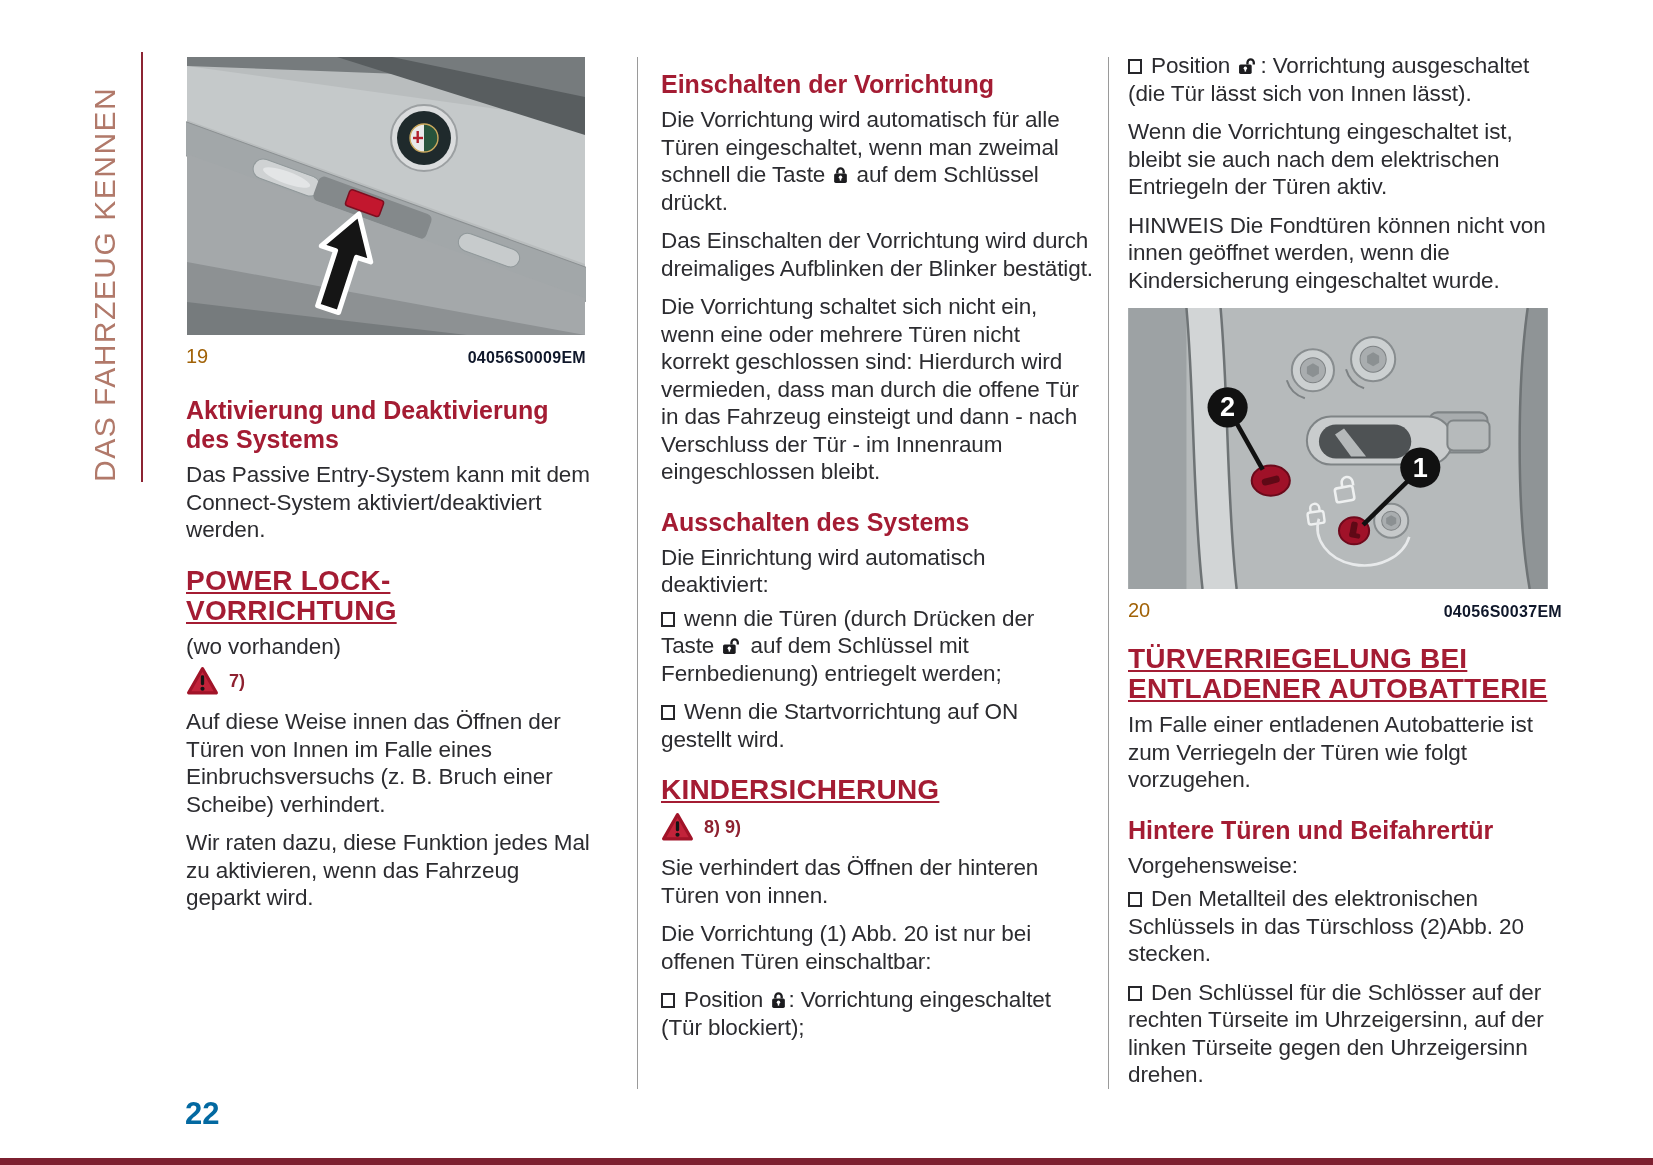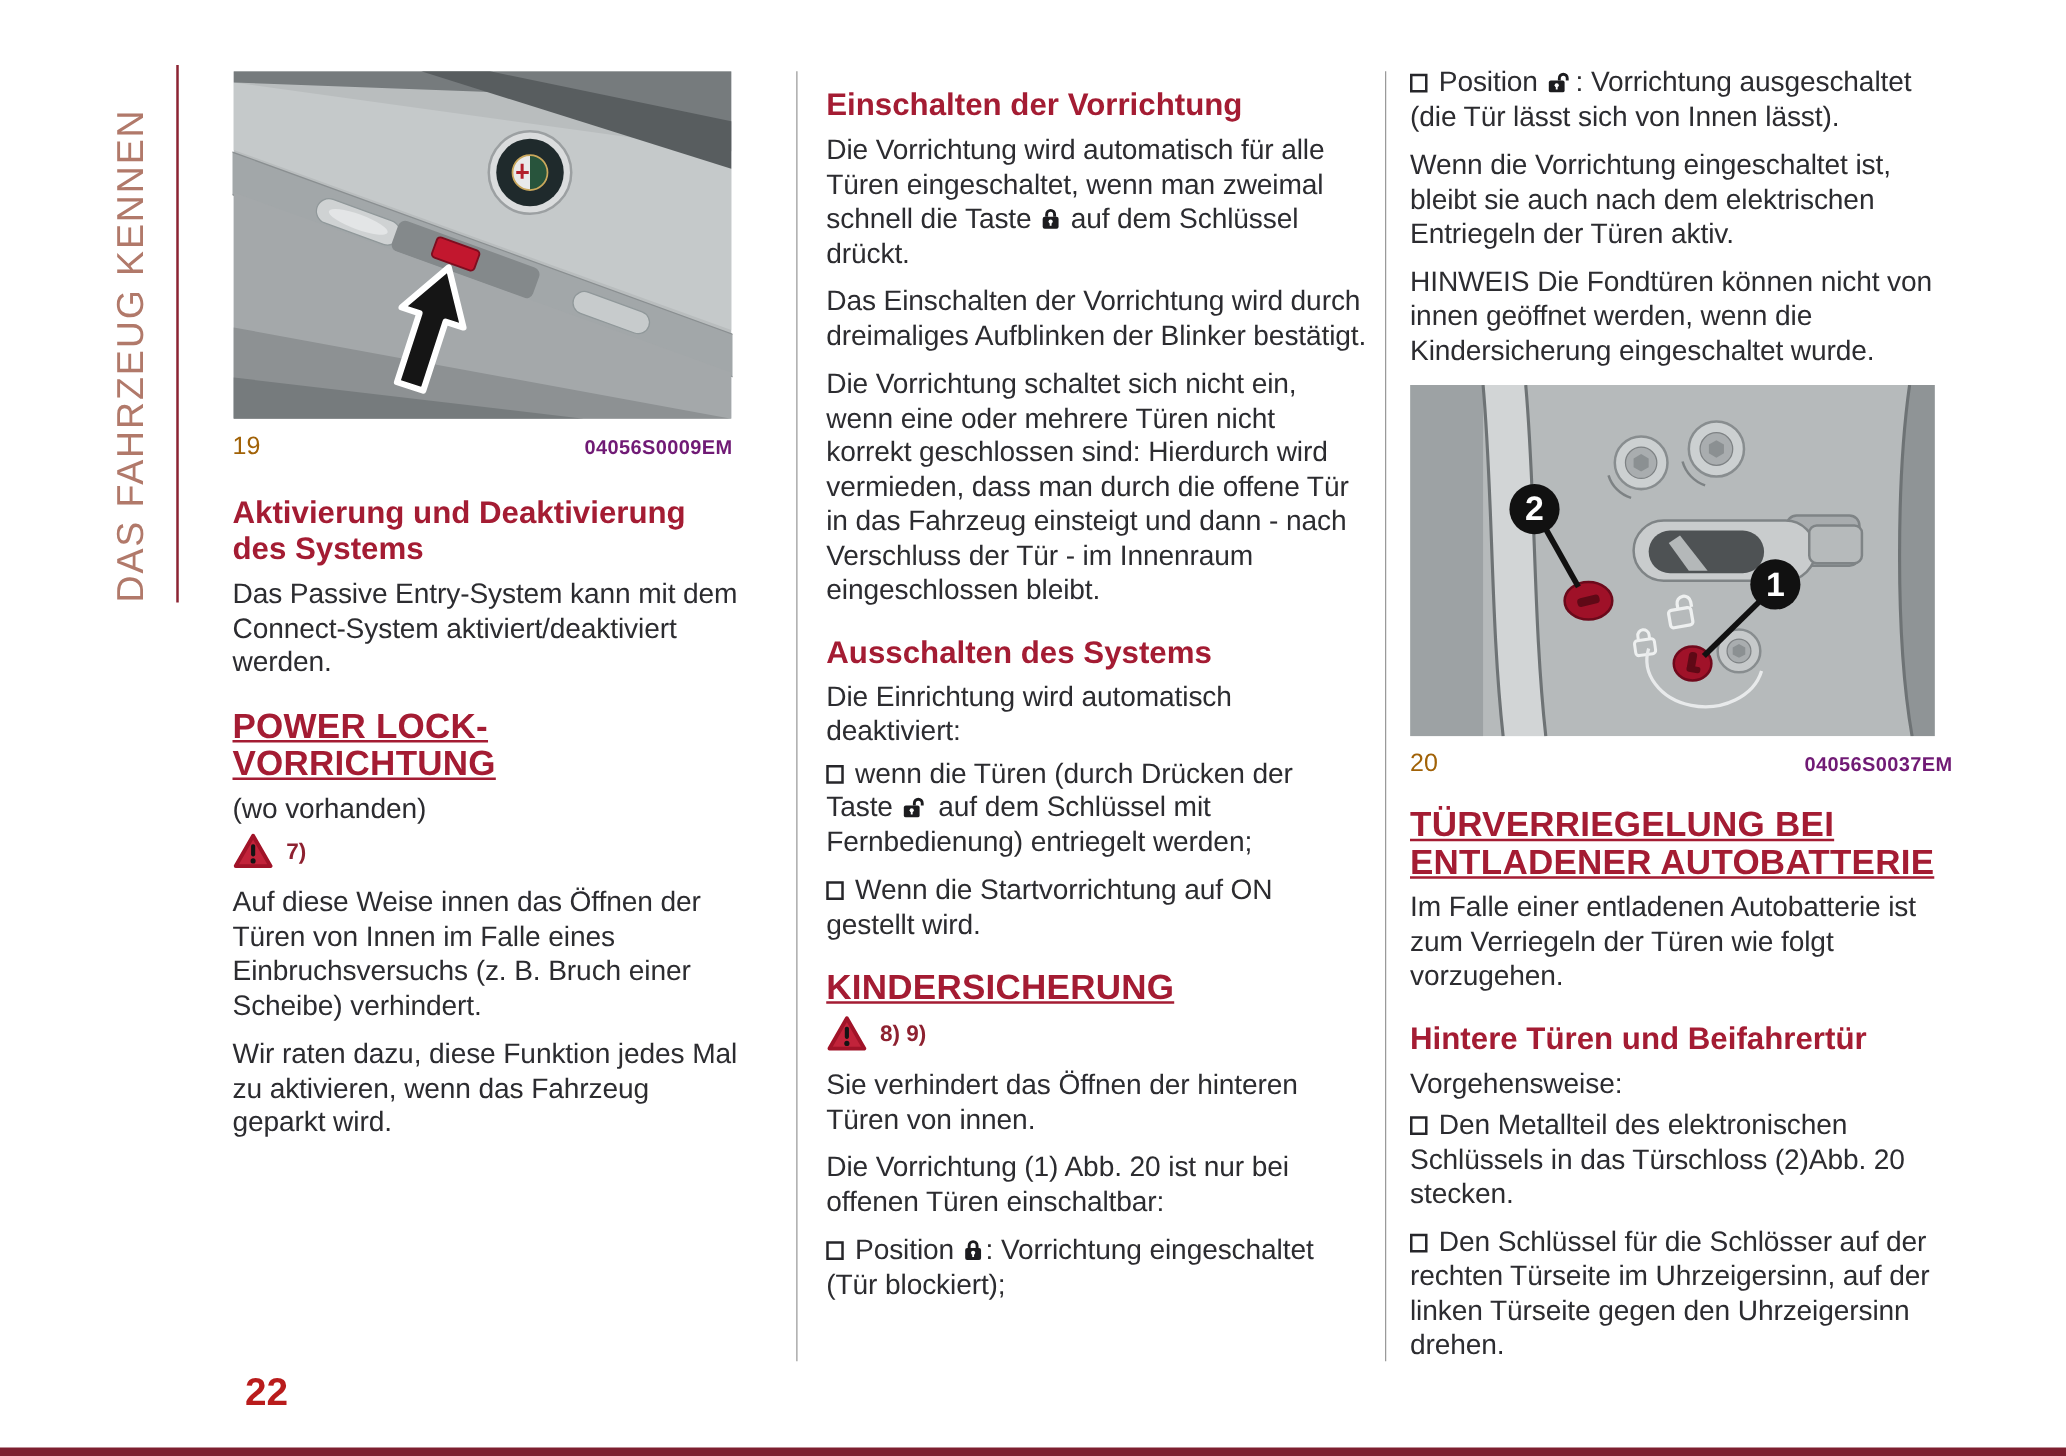--- a/index.html
+++ b/index.html
@@ -32,24 +32,24 @@
   p.body{font-size:22.5px;line-height:27.5px;color:#2c2c30;margin:0 0 11px;letter-spacing:-0.1px;}
   p.tight{margin-bottom:6px;}
   .sq{display:inline-block;width:10px;height:11px;border:2.5px solid #26262a;margin-right:9px;position:relative;top:1px;}
   .warnrow{display:flex;align-items:center;gap:10px;margin:4px 0 12px;}
   .warnref{font-size:18px;font-weight:bold;color:#8e2130;}
   .lockicon{position:relative;top:2px;margin:0 2px;}
   
   .fig19{position:absolute;left:186px;top:57px;width:400px;}
   .figcap{display:flex;justify-content:space-between;align-items:baseline;margin-top:6px;}
   .fig-num{font-size:20px;color:#a16207;}
-  .fig-code{font-size:16px;font-weight:bold;color:#701a75;letter-spacing:0.3px;}
+  .fig-code{font-size:16px;font-weight:bold;color:#0f172a;letter-spacing:0.3px;}
   .fig20wrap{margin:14px 0 10px;}
   
-  .page-number{position:absolute;left:196px;top:1096px;font-size:31px;font-weight:bold;color:#b91c1c;}
+  .page-number{position:absolute;left:185px;top:1096px;font-size:31px;font-weight:bold;color:#0369a1;}
   .bottom-bar{position:absolute;left:0;bottom:0;width:1653px;height:7px;background:#7d2030;}
 </style>
 </head>
 <body>
 
 <div class="sidebar-label">DAS FAHRZEUG KENNEN</div>
 <div class="sidebar-rule"></div>
 
 <div class="vdiv" id="div1"></div>
 <div class="vdiv" id="div2"></div>

